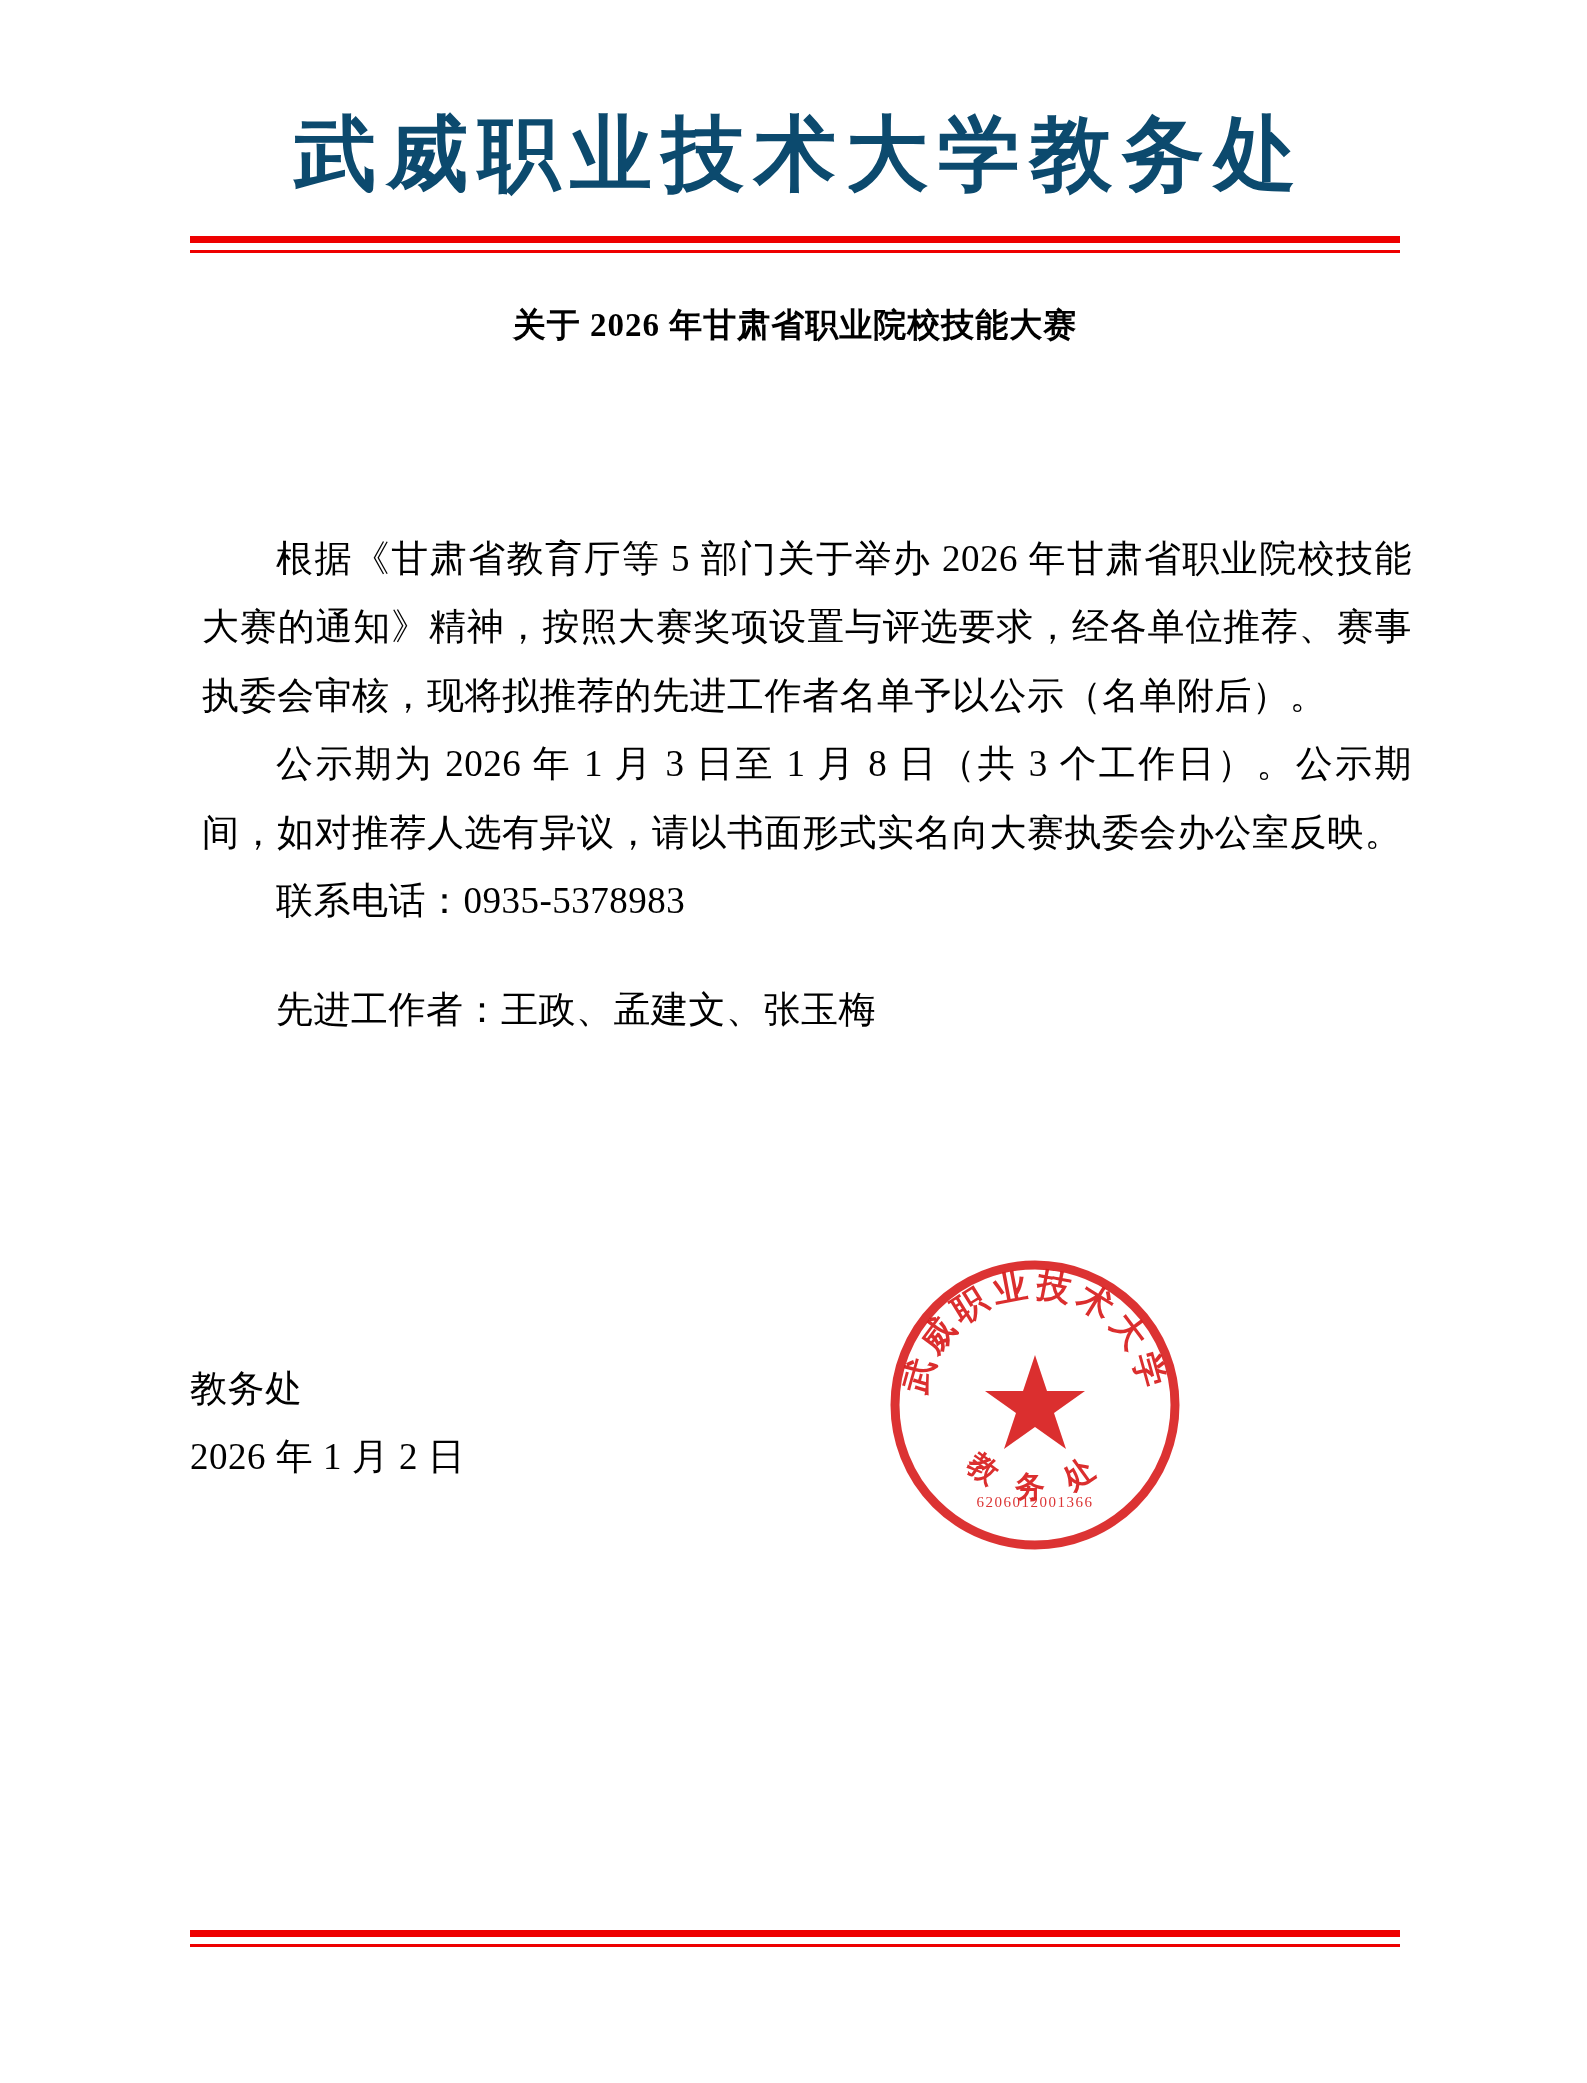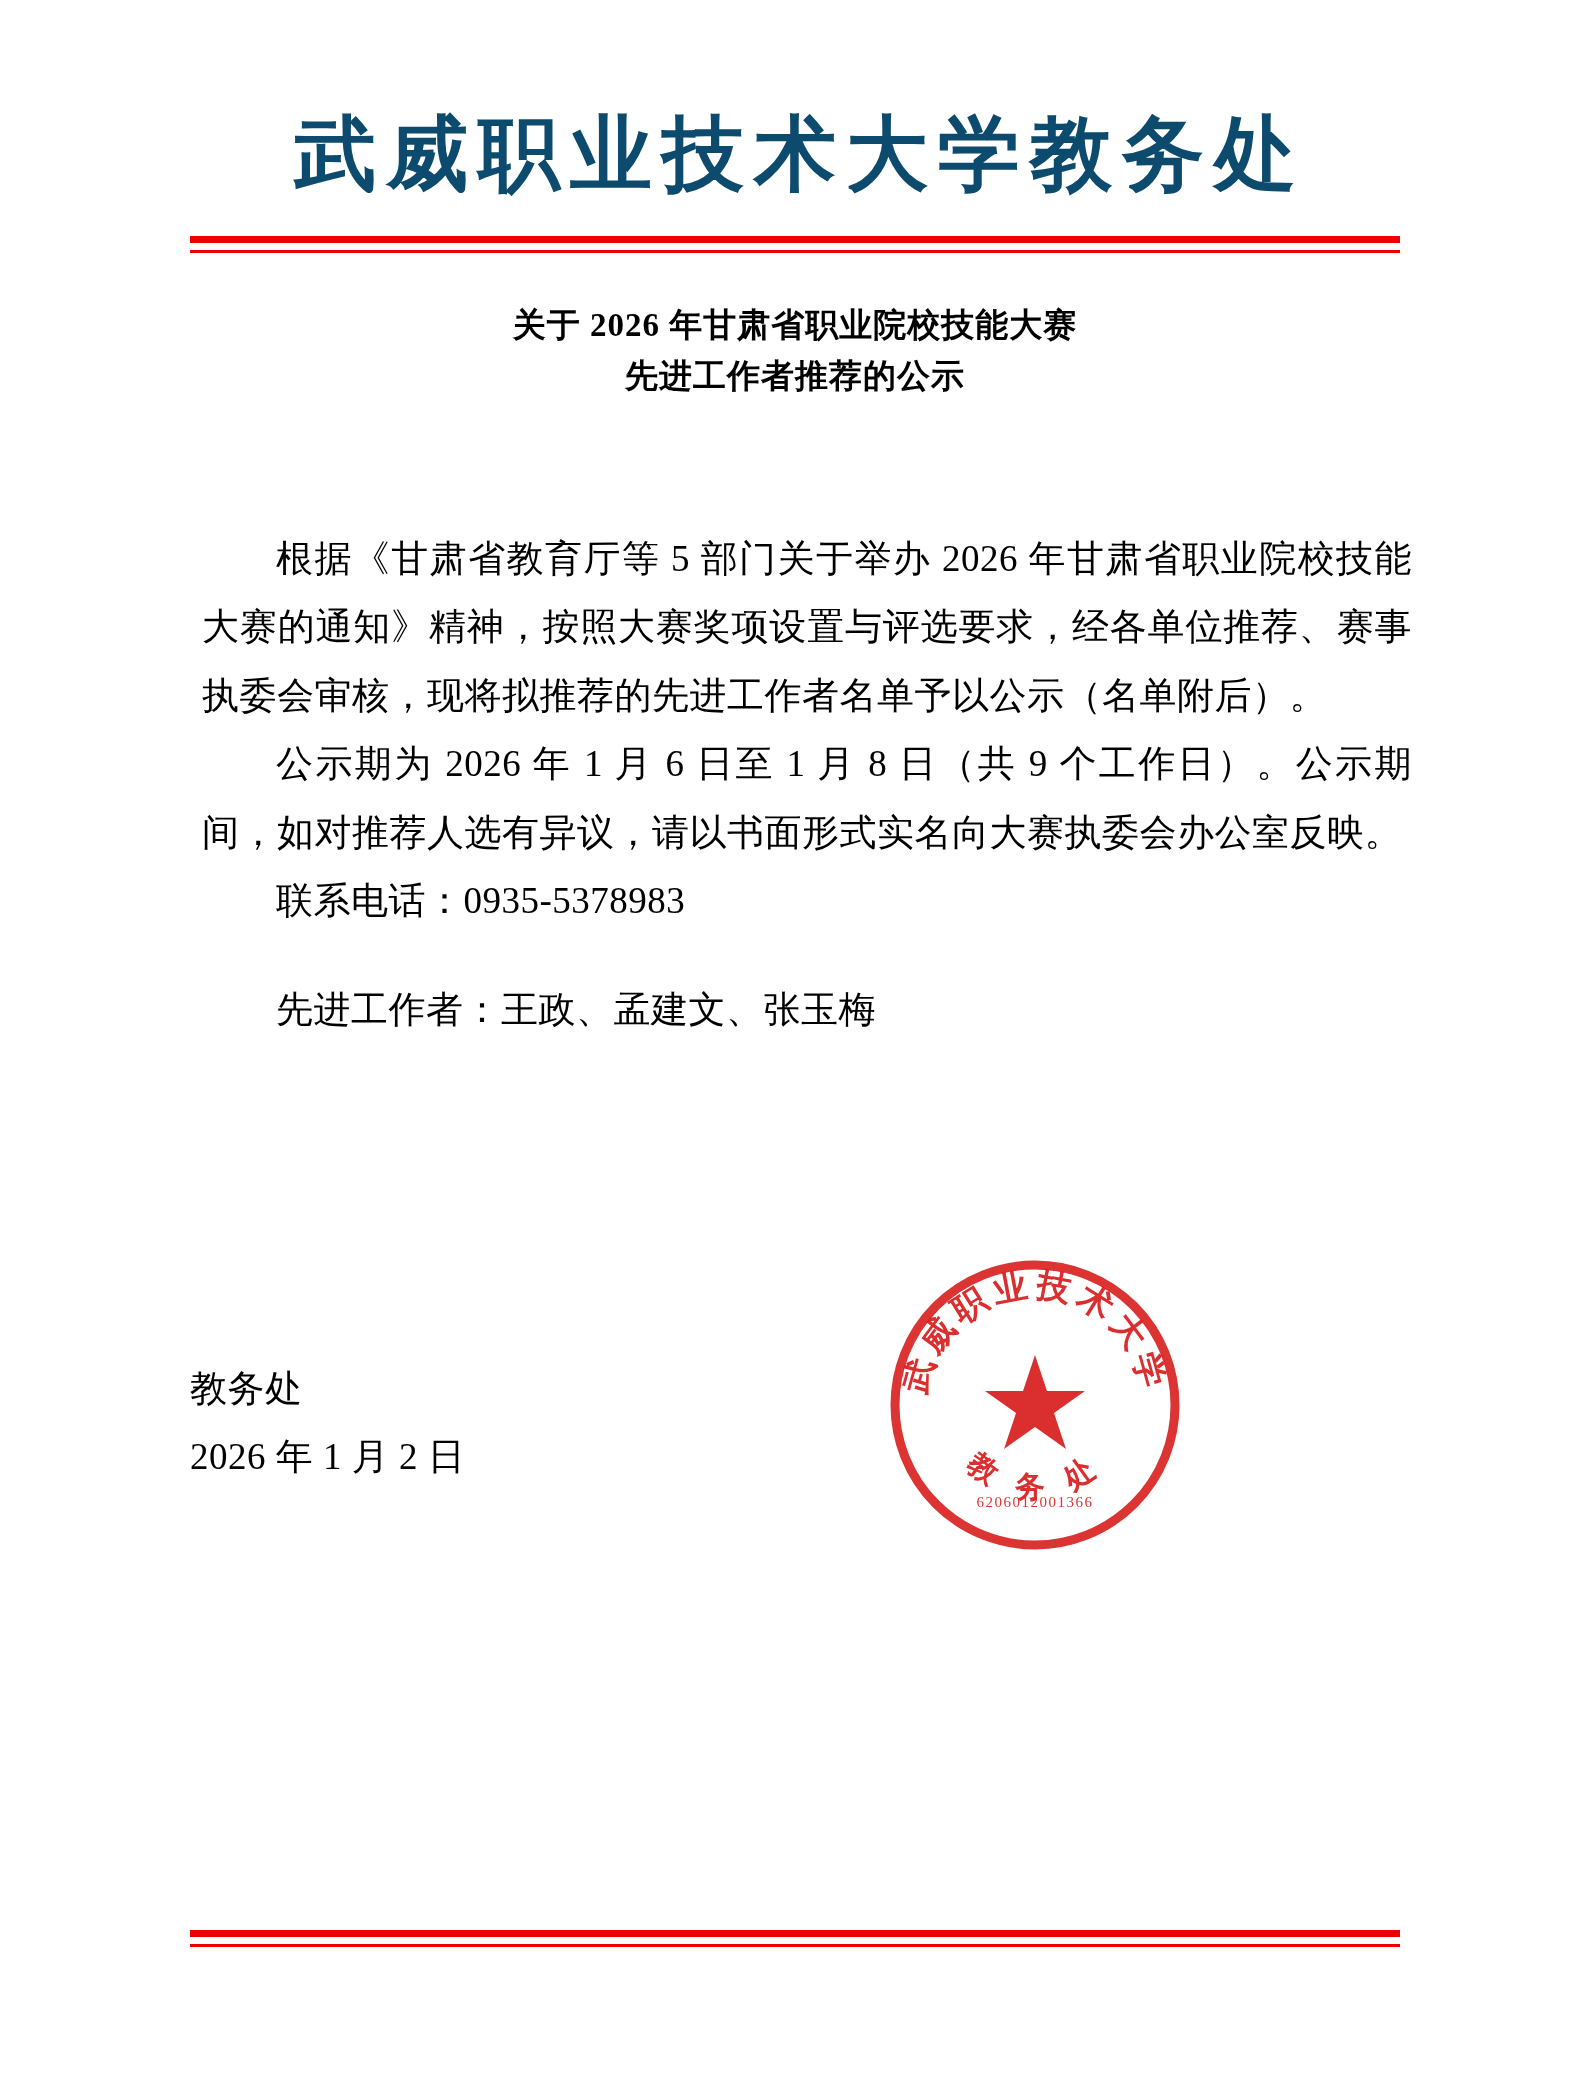--- a/index.html
+++ b/index.html
@@ -152,26 +152,25 @@
     <div class="letterhead-title">武威职业技术大学教务处</div>
   </div>
 
   <div class="rule-group-top">
     <div class="rule-thick"></div>
     <div class="rule-thin"></div>
   </div>
 
   <div class="doc-title">
     <div>关于 2026 年甘肃省职业院校技能大赛</div>
-    <div>先进工作者推荐的公示</div>
   </div>
 
   <div class="body-block">
     <p class="para">根据《甘肃省教育厅等 5 部门关于举办 2026 年甘肃省职业院校技能大赛的通知》精神，按照大赛奖项设置与评选要求，经各单位推荐、赛事执委会审核，现将拟推荐的先进工作者名单予以公示（名单附后）。</p>
-    <p class="para">公示期为 2026 年 1 月 6 日至 1 月 8 日（共 9 个工作日）。公示期间，如对推荐人选有异议，请以书面形式实名向大赛执委会办公室反映。</p>
+    <p class="para">公示期为 2026 年 1 月 3 日至 1 月 8 日（共 3 个工作日）。公示期间，如对推荐人选有异议，请以书面形式实名向大赛执委会办公室反映。</p>
     <p class="para">联系电话：0935-5378983</p>
     <div class="para-spacer"></div>
     <p class="names-line">先进工作者：王政、孟建文、张玉梅</p>
   </div>
 
   <div class="seal">
     <svg width="300" height="300" viewBox="0 0 300 300" xmlns="http://www.w3.org/2000/svg">
       <defs>
         <path id="sealArcTop" d="M 42,150 A 108,108 0 0 1 258,150"></path>
         <path id="sealArcBottom" d="M 58,150 A 92,92 0 0 0 242,150"></path>

